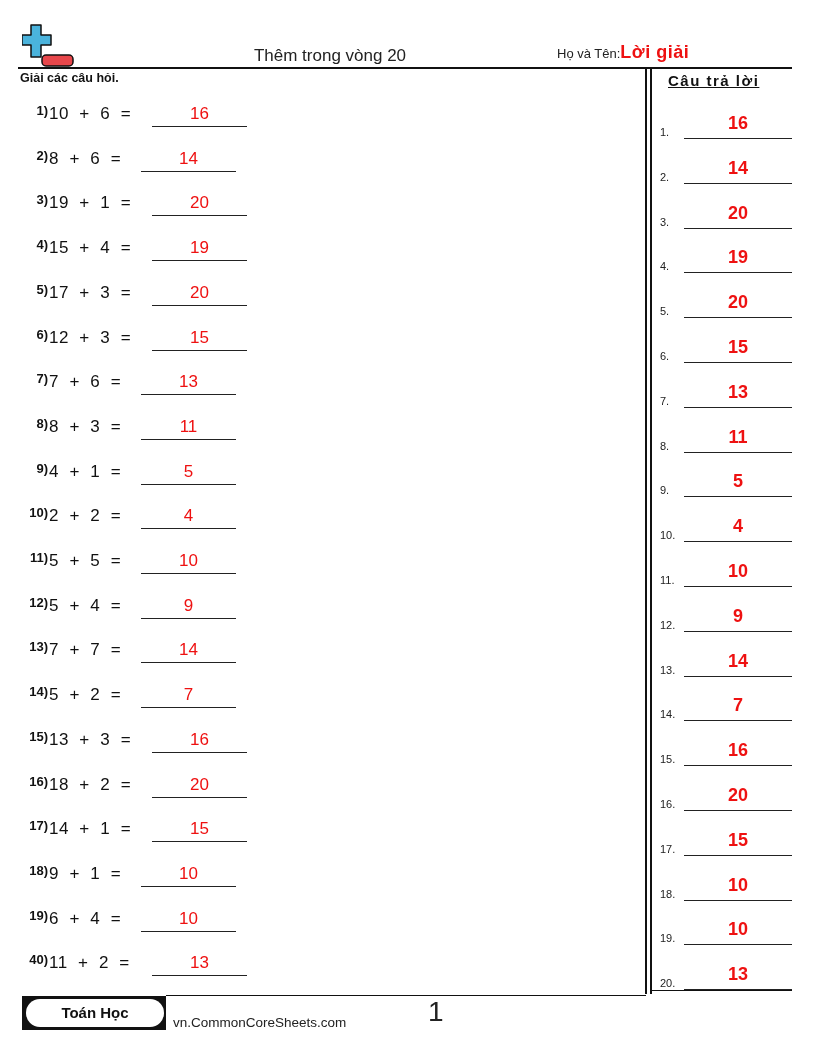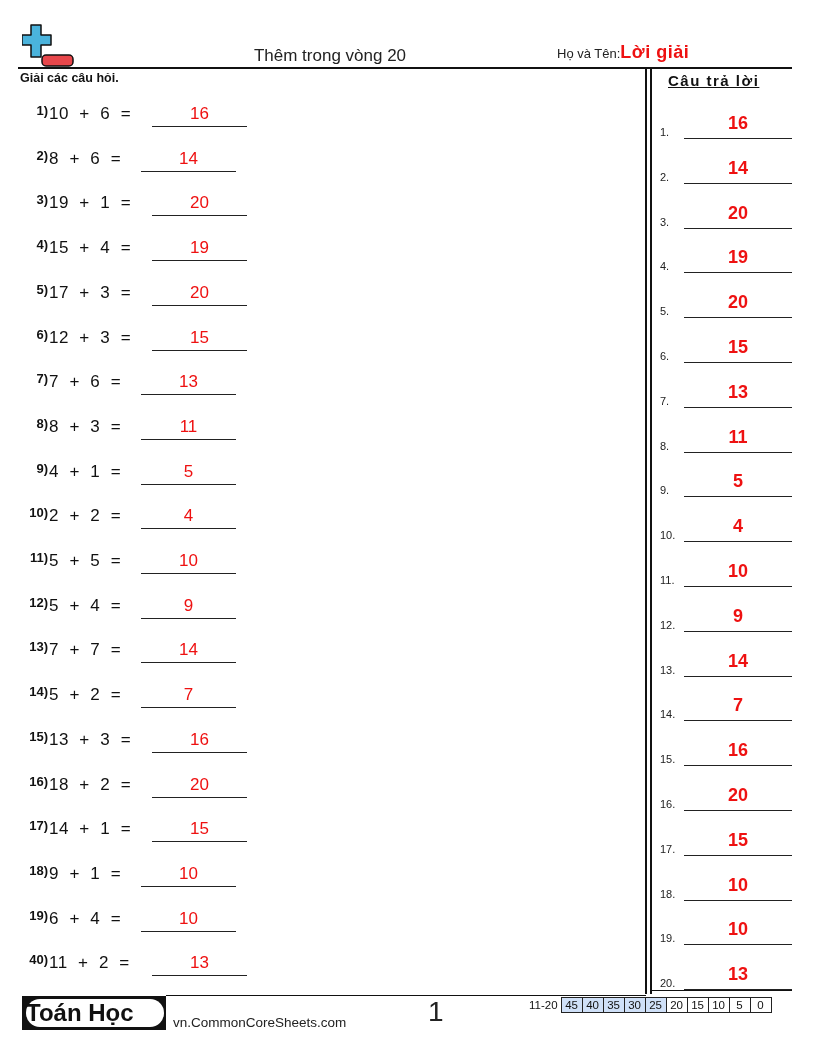--- a/index.html
+++ b/index.html
@@ -31,21 +31,21 @@
   .krow { left:660px; width:135px; height:30px; }
   .krow .kn { position:absolute; left:0; top:14px; font-size:11px; color:#222; }
   .krow .kl { position:absolute; left:24px; right:3px; top:26px; height:1px; background:#222; }
   .krow .ka { position:absolute; left:24px; right:3px; top:1px; text-align:center; font-size:18px; font-weight:bold; color:#ee1111; }
 
   
   .foot-rule { left:166px; top:995px; width:480px; height:1px; background:#111; }
   .foot-rule2 { left:652px; top:990px; width:140px; height:1px; background:#111; }
   .badge-bg { left:22px; top:996px; width:144px; height:34px; background:#111; }
   .badge { left:26px; top:999px; width:138px; height:28px; background:#fff; border-radius:14px;
-           font-size:24px; font-weight:bold; line-height:28px; }
+           text-align:center; font-size:15px; font-weight:bold; line-height:28px; }
   .site { left:173px; top:1015px; font-size:13.5px; color:#222; }
   .page { left:428px; top:996px; font-size:28px; color:#222; }
   .score { left:526px; top:997px; border-collapse:collapse; font-size:11.5px; }
   .score td { border:1px solid #222; padding:0 3px; height:14px; line-height:14px; text-align:center; min-width:14px; }
   .score td.lbl { border:none; text-align:right; padding-right:3px; }
   .score td.hl { background:#cfe0f8; }
 </style>
 </head>
 <body>
 
@@ -291,27 +291,14 @@
   </div>
 
 <div class="abs foot-rule"></div>
 <div class="abs foot-rule2"></div>
 <div class="abs badge-bg"></div>
 <div class="abs badge">Toán Học</div>
 <div class="abs site">vn.CommonCoreSheets.com</div>
 <div class="abs page">1</div>
 <table class="abs score">
   <tbody id="score-body">
-      <tr>
-        <td class="lbl">11-20</td>
-        <td class="hl">45</td>
-        <td class="hl">40</td>
-        <td class="hl">35</td>
-        <td class="hl">30</td>
-        <td class="hl">25</td>
-        <td class="">20</td>
-        <td class="">15</td>
-        <td class="">10</td>
-        <td class="">5</td>
-        <td class="">0</td>
-      </tr>
     </tbody>
 </table>
 
 </body></html>

